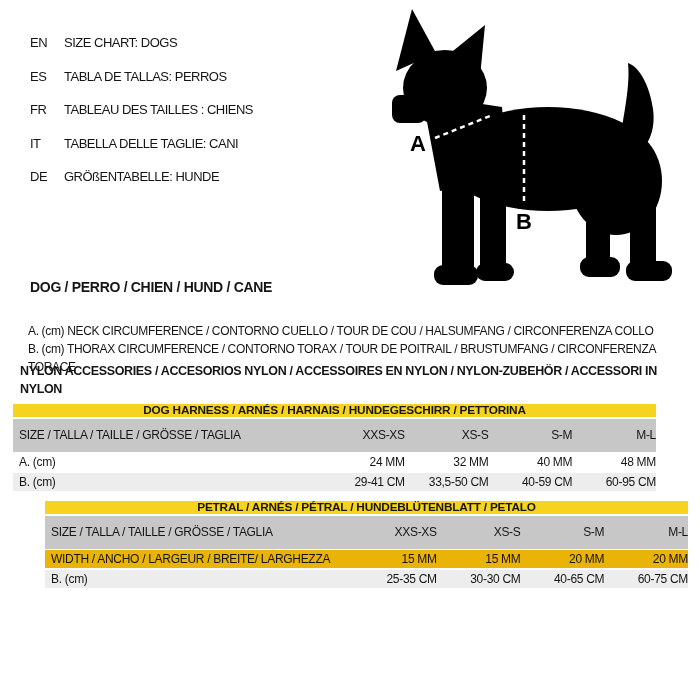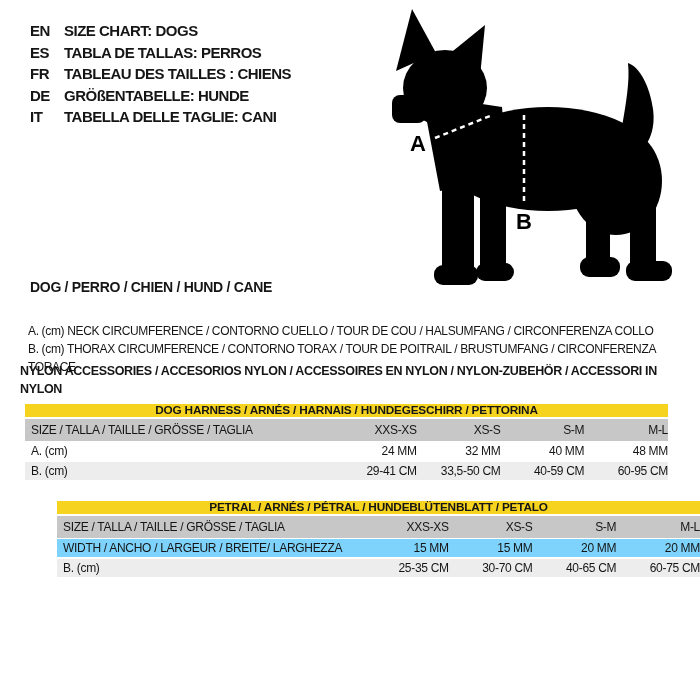--- a/index.html
+++ b/index.html
@@ -2,37 +2,37 @@
 <html><head>
 <meta charset="utf-8">
 <style>
   html,body{margin:0;padding:0;background:#fff;}
   #page{
     position:relative;width:700px;height:700px;background:#fff;overflow:hidden;
     font-family:"Liberation Sans","DejaVu Sans",sans-serif;color:#151515;
   }
   
   .langs{position:absolute;left:30px;top:20px;}
-  .lang-row{display:flex;line-height:21.6px;font-size:15px;font-weight:bold;letter-spacing:-0.5px;}
+  .lang-row{display:flex;line-height:21.6px;font-size:13px;font-weight:normal;letter-spacing:-0.5px;margin-top:12px;}
   .lang-code{width:34px;flex:0 0 34px;}
   
   .dogfig{position:absolute;left:390px;top:3px;width:300px;height:287px;}
   
   .caption{position:absolute;left:30px;top:279px;font-size:14px;font-weight:600;letter-spacing:-0.3px;line-height:16px;}
   .measures{position:absolute;left:28px;top:322px;font-size:12px;letter-spacing:-0.35px;line-height:18px;font-weight:500;}
   .nylon{position:absolute;left:20px;top:362px;font-size:12.5px;letter-spacing:-0.35px;line-height:18px;font-weight:bold;}
   
-  .sizetable{position:absolute;left:25px;width:643px;display:grid;grid-template-columns:1fr;row-gap:1.5px;background:#fff;}
+  .sizetable{position:absolute;left:13px;width:643px;display:grid;grid-template-columns:1fr;row-gap:1.5px;background:#fff;}
   .t1{top:404px;}
   .t2{top:501px;margin-left:32px;}
   .trow{display:grid;grid-template-columns:308px repeat(4,1fr);align-items:center;font-size:12px;letter-spacing:-0.3px;}
   .trow .lbl{padding-left:6px;text-align:left;}
   .trow .val{text-align:right;}
   .title-row{display:block;text-align:center;font-weight:bold;font-size:11.8px;height:13px;line-height:13.5px;letter-spacing:-0.2px;}
-  .size-row{height:22px;line-height:18px;}
+  .size-row{height:33px;line-height:18px;}
   .data-row{height:18px;line-height:18px;}
 </style>
 </head>
 <body>
 
 <div id="page">
 
   <div class="langs">
     <div class="lang-row">
       <span class="lang-code">EN</span>
@@ -40,26 +40,26 @@
     </div>
     <div class="lang-row">
       <span class="lang-code">ES</span>
       <span>TABLA DE TALLAS: PERROS</span>
     </div>
     <div class="lang-row">
       <span class="lang-code">FR</span>
       <span>TABLEAU DES TAILLES : CHIENS</span>
     </div>
     <div class="lang-row">
+      <span class="lang-code">IT</span>
+      <span>TABELLA DELLE TAGLIE: CANI</span>
+    </div>
+    <div class="lang-row">
       <span class="lang-code">DE</span>
       <span>GRÖßENTABELLE: HUNDE</span>
-    </div>
-    <div class="lang-row">
-      <span class="lang-code">IT</span>
-      <span>TABELLA DELLE TAGLIE: CANI</span>
     </div>
   </div>
 
   <svg class="dogfig" viewBox="0 0 300 287">
     <g fill="#000">
       <polygon points="22,6 46,50 6,68"></polygon>
       <polygon points="95,22 58,52 90,74"></polygon>
       <ellipse cx="55" cy="85" rx="42" ry="38"></ellipse>
       <rect x="2" y="92" width="34" height="28" rx="8"></rect>
       <polygon points="32,92 112,104 118,175 50,188"></polygon>
@@ -117,29 +117,29 @@
 
   <div class="sizetable t2">
     <div class="title-row" style="background:#F6D31F">PETRAL / ARNÉS / PÉTRAL / HUNDEBLÜTENBLATT / PETALO</div>
     <div class="trow size-row" style="background:#C7C7C7">
       <span class="lbl">SIZE / TALLA / TAILLE / GRÖSSE / TAGLIA</span>
       <span class="val">XXS-XS</span>
       <span class="val">XS-S</span>
       <span class="val">S-M</span>
       <span class="val">M-L</span>
     </div>
-    <div class="trow data-row" style="background:#7dd3fc">
+    <div class="trow data-row" style="background:#eab308">
       <span class="lbl">WIDTH / ANCHO / LARGEUR / BREITE/ LARGHEZZA</span>
       <span class="val">15 MM</span>
       <span class="val">15 MM</span>
       <span class="val">20 MM</span>
       <span class="val">20 MM</span>
     </div>
     <div class="trow data-row" style="background:#EDEDED">
       <span class="lbl">B. (cm)</span>
       <span class="val">25-35 CM</span>
-      <span class="val">30-70 CM</span>
+      <span class="val">30-30 CM</span>
       <span class="val">40-65 CM</span>
       <span class="val">60-75 CM</span>
     </div>
   </div>
 
 </div>
 
 </body></html>

